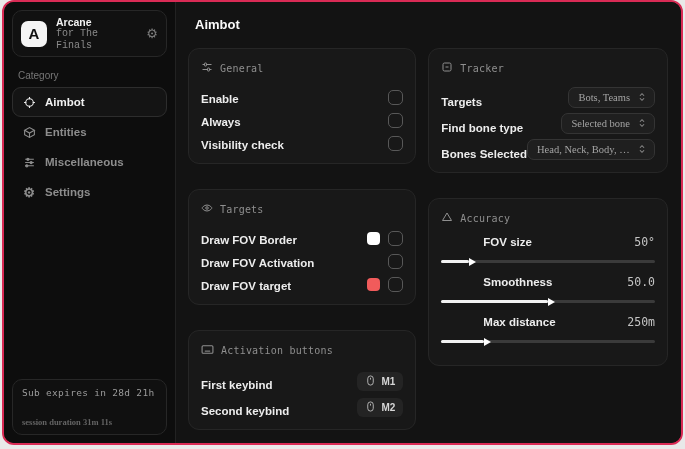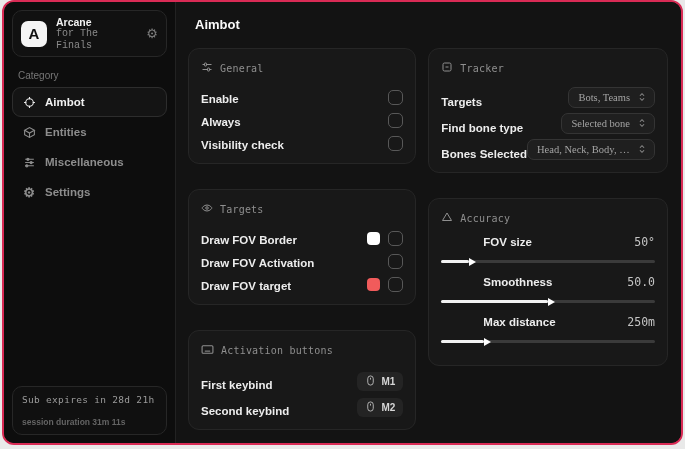--- a/index.html
+++ b/index.html
@@ -14,21 +14,21 @@
   .app-sub{color:#8a8a8a;font-size:10px;font-family:Liberation Mono, monospace;}
   .gear-btn{color:#7c7c7c;font-size:13px;cursor:pointer;}
   .category{color:#767676;font-size:10px;margin:13px 0 6px 6px;}
   .nav{display:flex;flex-direction:column;}
   .nav-item{display:flex;align-items:center;gap:9px;height:28px;padding:0 9px;border-radius:9px;color:#8d8d8d;font-size:11.5px;font-weight:600;border:1px solid transparent;cursor:pointer;}
   .nav-item.active{color:#f0f0f0;background:#141414;border-color:#2d2d2d;}
   .nav-item .ni{width:14px;height:14px;display:flex;align-items:center;justify-content:center;color:inherit;}
   .nav-item .ni svg{stroke:currentColor;}
   .side-footer{margin-top:auto;border:1px solid #272727;border-radius:10px;padding:7px 9px;background:#101010;}
   .sf1{font-family:"DejaVu Sans Mono",monospace;font-size:9.5px;color:#9b9b9b;letter-spacing:.3px;}
-  .sf2{font-family:Liberation Sans, sans-serif;font-size:8.5px;color:#646464;margin-top:12px;font-weight:bold;}
+  .sf2{font-family:Liberation Serif, serif;font-size:8.5px;color:#646464;margin-top:19px;font-weight:bold;}
   
   .main{flex:1;background:#131313;padding:10px 13px 12px 12px;box-sizing:border-box;overflow:hidden;}
   .page-title{color:#fafafa;font-size:13px;font-weight:bold;margin:5px 0 16px 7px;}
   .cols{display:flex;gap:12px;}
   .col{display:flex;flex-direction:column;gap:25px;}
   .col-left{width:238px;}
   .col-right{width:244px;}
   .card{background:#181818;border:1px solid #262626;border-radius:11px;padding:10px 12px 12px;box-sizing:border-box;}
   .card-h{display:flex;align-items:center;gap:7px;color:#8f8f8f;font-family:"DejaVu Sans Mono",monospace;font-size:10px;margin:2px 0 8px 0;letter-spacing:.2px;}
   .card-h svg{stroke:#8f8f8f;}

